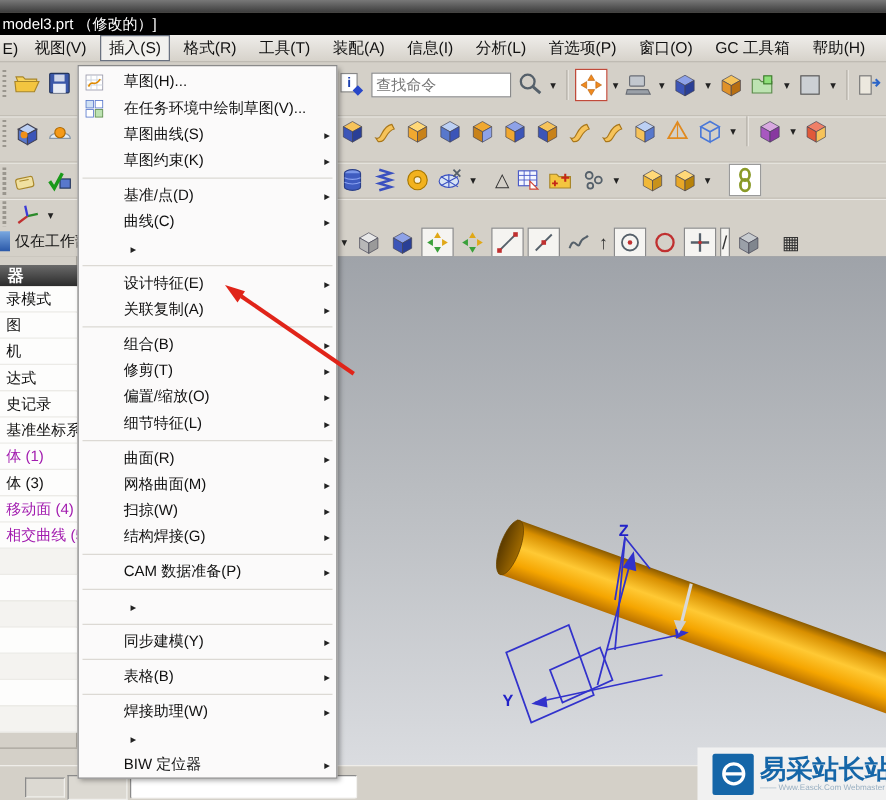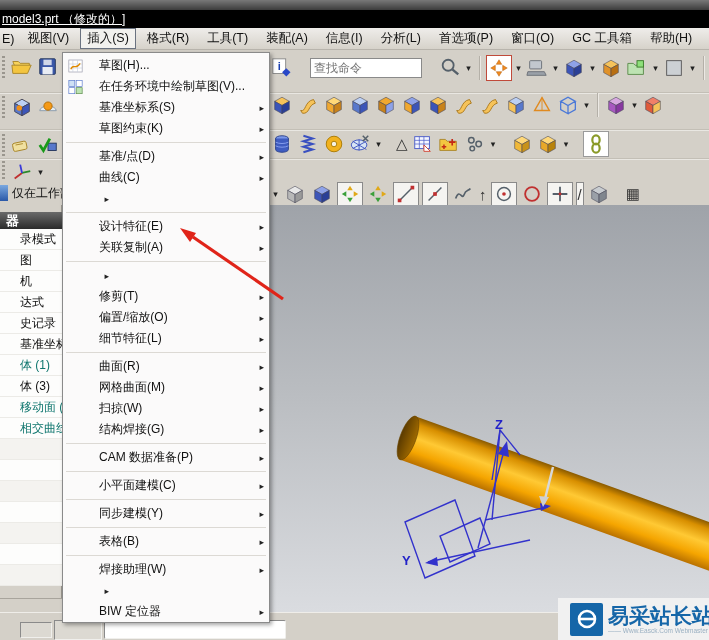--- a/index.html
+++ b/index.html
@@ -3,21 +3,21 @@
 <meta charset="utf-8">
 <style>
   html,body{margin:0;padding:0;}
   body{font-family:"Liberation Sans",sans-serif;-webkit-font-smoothing:antialiased;}
   #app{position:relative;width:709px;height:640px;overflow:hidden;background:#d4d0c8;}
 
   
   #strip-top{position:absolute;left:0;top:0;width:709px;height:10px;
     background:linear-gradient(#787878,#3c3c3c);}
   #title-bar{position:absolute;left:0;top:10px;width:709px;height:18px;background:#000;
-    color:#fff;font-size:12px;line-height:18px;padding-left:2px;box-sizing:border-box;white-space:nowrap;text-decoration:underline;}
+    color:#fff;font-size:12px;line-height:18px;padding-left:2px;box-sizing:border-box;white-space:nowrap;}
   #menu-bar{position:absolute;left:0;top:28px;width:709px;height:22px;
     background:linear-gradient(#efedea,#d6d2ca);display:flex;align-items:center;
     font-size:12.5px;color:#111;border-bottom:1px solid #b8b4ac;box-sizing:border-box;}
   #menu-bar .mb-frag{padding:1px 4px 1px 2px;}
   #menu-bar .mb-item{padding:2px 7px;margin:0 2px;white-space:nowrap;cursor:default;}
   #menu-bar .mb-item.active{background:#f2f1ee;border:1px solid #6a7280;padding:1px 6px;}
 
   
   #toolbar-zone{position:absolute;left:0;top:50px;width:709px;height:131px;background:#d4d0c8;}
   .tb-line{position:absolute;left:0;width:709px;height:1px;background:#c3bfb6;box-shadow:0 1px 0 #e9e7e2;}
@@ -27,21 +27,21 @@
   .icn{width:24px;height:24px;display:flex;align-items:center;justify-content:center;flex:0 0 auto;}
   .icn svg{display:block;}
   .icn.boxed{width:24px;height:22px;background:#f5f4f1;border:1px solid #8a8a8a;}
   .icn.boxed-red{background:#fff;border:1px solid #c04a3a;}
   .icn.boxed-white{background:#fff;border:1px solid #9a9a9a;}
   .icn.chr{font-size:15px;color:#333;width:auto;padding:0 1px;}
   .icn.caret{width:9px;font-size:9px;color:#222;}
   .vsep{width:1px;height:24px;background:#b4b0a8;box-shadow:1px 0 0 #ece9e4;margin:0 4px;}
   .gap8{width:8px;}
   #search-box{width:104px;height:18px;border:1px solid #8a8a8a;background:#fff;
-    font-size:12px;padding:0 3px;margin:0 14px;font-family:"Liberation Sans",sans-serif;}
+    font-size:12px;padding:0 3px;margin:0 1px;font-family:"Liberation Sans",sans-serif;}
 
   
   #selection-bar{position:absolute;left:0;top:181px;width:709px;height:24px;background:#d4d0c8;
     border-bottom:1px solid #a8a49c;display:flex;align-items:center;font-size:12px;color:#111;}
   #scope-icon{width:8px;height:16px;background:linear-gradient(#7aa8e0,#2a58a8);margin:0 4px 0 0;}
   #scope-text{white-space:nowrap;overflow:hidden;width:52px;}
   #snap-group{position:absolute;left:262px;top:1px;display:flex;align-items:center;gap:3px;}
 
   
   #viewport{position:absolute;left:62px;top:205px;width:647px;height:407px;
@@ -49,22 +49,22 @@
   #viewport svg{position:absolute;left:0;top:0;}
   .axis-label{position:absolute;color:#2222c8;font-weight:bold;font-size:13px;z-index:3;}
 
   #sidebar{position:absolute;left:0;top:205px;width:62px;height:407px;background:#d4d0c8;
     border-right:1px solid #9a968e;box-sizing:border-box;}
   #nav-header{position:absolute;left:0;top:7px;width:62px;height:17px;
     background:linear-gradient(#6a6a6a,#2b2b2b);color:#fff;font-size:13px;font-weight:bold;
     line-height:17px;padding-left:6px;box-sizing:border-box;}
   #nav-rows{position:absolute;left:0;top:24px;width:62px;}
   .nav-row{height:20px;line-height:20px;font-size:12px;color:#111;background:#fdfdfc;
-    border-bottom:1px solid #ecebe7;padding-left:20px;white-space:nowrap;overflow:hidden;}
-  .nav-row.gray{color:#0f766e;}
+    border-bottom:1px solid #ecebe7;padding-left:5px;white-space:nowrap;overflow:hidden;}
+  .nav-row.gray{color:#a21caf;}
   .nav-row.empty:nth-child(odd){background:#f4f3f0;}
   #sidebar-footer{position:absolute;left:0;bottom:0;width:62px;height:13px;background:#d4d0c8;
     border-top:1px solid #a8a49c;}
 
   
   #status-bar{position:absolute;left:0;top:612px;width:709px;height:28px;background:#d4d0c8;
     border-top:1px solid #efede9;}
   .sunken{position:absolute;border:1px solid;border-color:#8a8a8a #f0efec #f0efec #8a8a8a;background:#dcd9d2;}
   #prompt-box{position:absolute;left:104px;top:7px;width:180px;height:17px;background:#fff;
     border:1px solid;border-color:#8a8a8a #f0efec #f0efec #8a8a8a;border-radius:2px;}
@@ -608,21 +608,21 @@
             <rect x="13" y="2" width="9" height="9" fill="#fff" stroke="#5878cc"></rect>
             <rect x="2" y="13" width="9" height="9" fill="#fff" stroke="#5878cc"></rect>
             <rect x="13" y="13" width="9" height="9" fill="#bde3b2" stroke="#5a8a4a"></rect>
           </svg>
         </span>
         <span class="mi-label">在任务环境中绘制草图(V)...</span>
         <span class="mi-arrow"></span>
       </div>
       <div class="mitem">
         <span class="mi-icon"></span>
-        <span class="mi-label">基准坐标系(S)</span>
+        <span class="mi-label">草图曲线(S)</span>
         <span class="mi-arrow">▸</span>
       </div>
       <div class="mitem">
         <span class="mi-icon"></span>
         <span class="mi-label">草图约束(K)</span>
         <span class="mi-arrow">▸</span>
       </div>
       <div class="msep"></div>
       <div class="mitem">
         <span class="mi-icon"></span>
@@ -645,20 +645,21 @@
         <span class="mi-arrow">▸</span>
       </div>
       <div class="mitem">
         <span class="mi-icon"></span>
         <span class="mi-label">关联复制(A)</span>
         <span class="mi-arrow">▸</span>
       </div>
       <div class="msep"></div>
       <div class="mitem">
         <span class="mi-icon"></span>
+        <span class="mi-label">组合(B)</span>
         <span class="mi-arrow">▸</span>
       </div>
       <div class="mitem">
         <span class="mi-icon"></span>
         <span class="mi-label">修剪(T)</span>
         <span class="mi-arrow">▸</span>
       </div>
       <div class="mitem">
         <span class="mi-icon"></span>
         <span class="mi-label">偏置/缩放(O)</span>
@@ -692,21 +693,20 @@
       </div>
       <div class="msep"></div>
       <div class="mitem">
         <span class="mi-icon"></span>
         <span class="mi-label">CAM 数据准备(P)</span>
         <span class="mi-arrow">▸</span>
       </div>
       <div class="msep"></div>
       <div class="mitem">
         <span class="mi-icon"></span>
-        <span class="mi-label">小平面建模(C)</span>
         <span class="mi-arrow">▸</span>
       </div>
       <div class="msep"></div>
       <div class="mitem">
         <span class="mi-icon"></span>
         <span class="mi-label">同步建模(Y)</span>
         <span class="mi-arrow">▸</span>
       </div>
       <div class="msep"></div>
       <div class="mitem">

